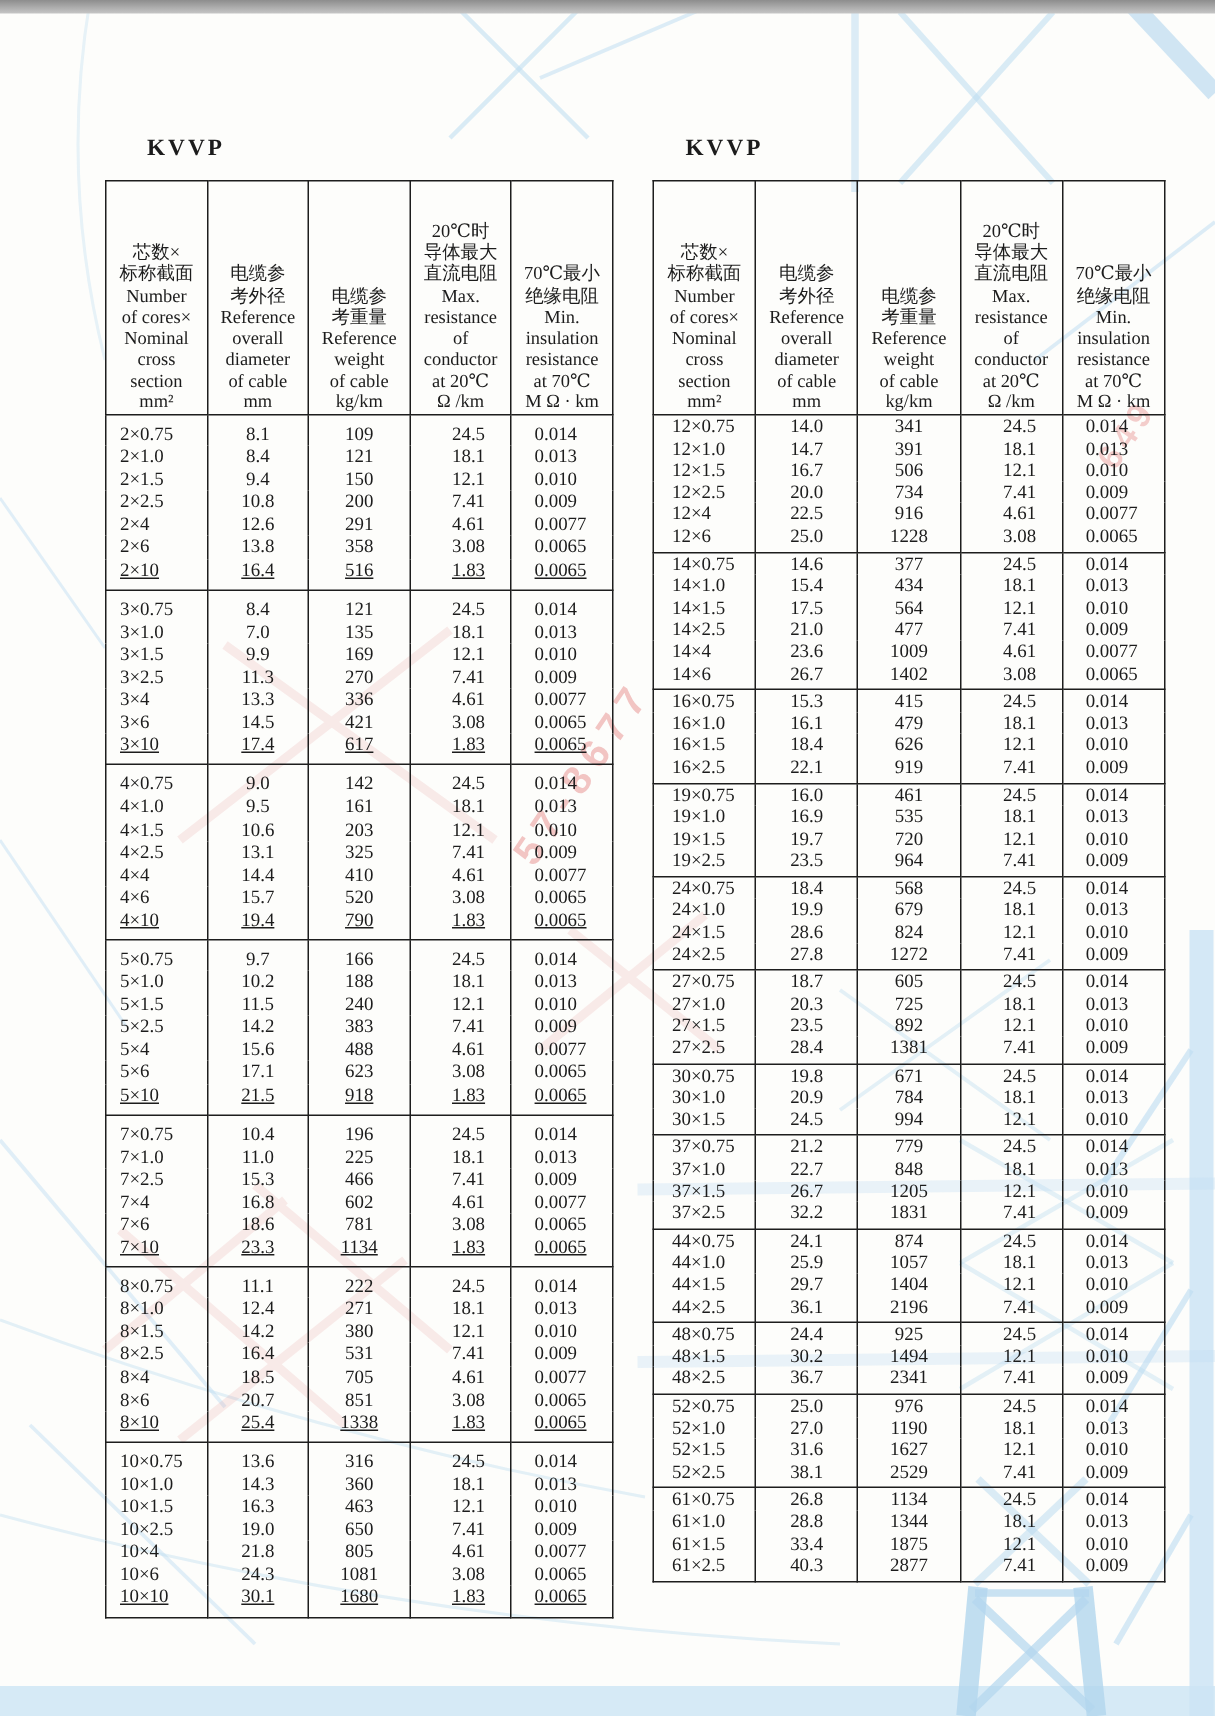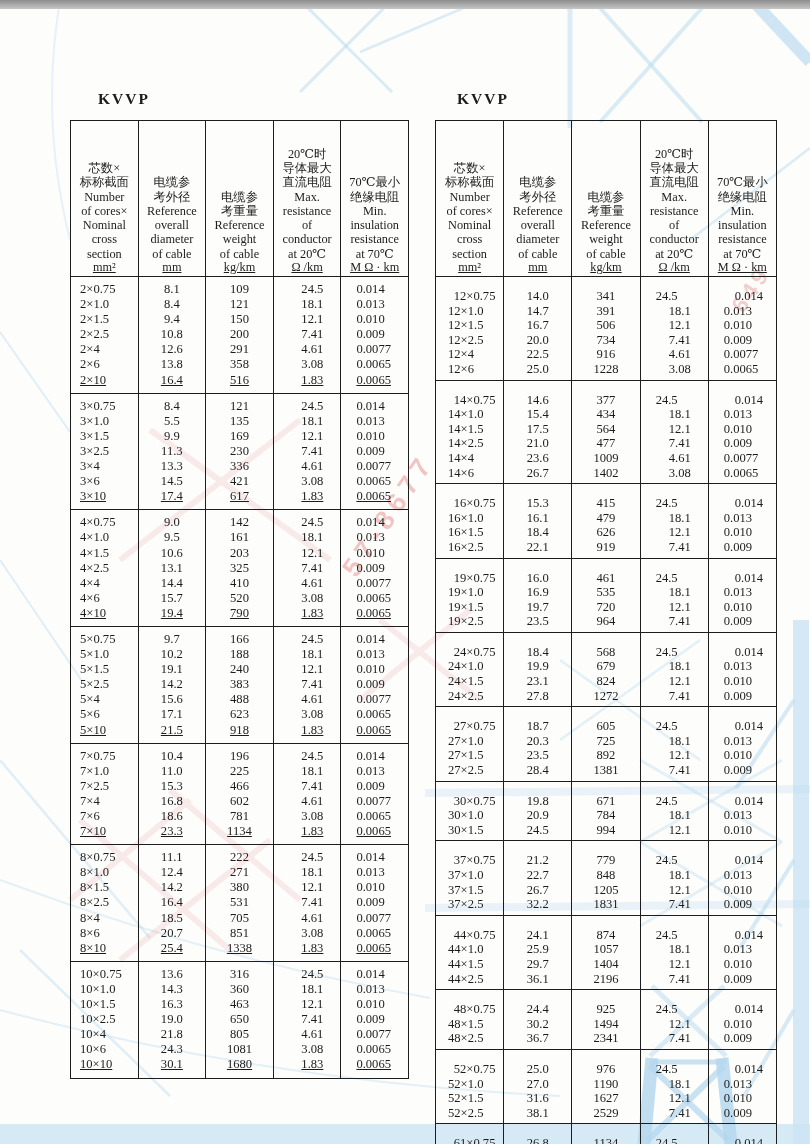--- a/index.html
+++ b/index.html
@@ -24,31 +24,31 @@
   .spec-table th,.spec-table td{border:0;font-weight:normal;}
   .spec-table thead th{border:1.6px solid #1d1d1d;vertical-align:top;padding:0;height:130px;}
   .spec-table td{border-left:1.6px solid #1d1d1d;border-right:1.6px solid #1d1d1d;
        padding:0 2px;font-size:12.6px;text-align:center;white-space:nowrap;}
   .spec-table tbody tr:first-child td{border-top:1.6px solid #1d1d1d;}
   .spec-table tbody tr:last-child td{border-bottom:1.6px solid #1d1d1d;}
   .t0 td{line-height:15.1px;}
   .t1 td{line-height:14.6px;}
   .t0 tbody tr:first-child td{padding-top:5px;}
   .t0 tbody tr:last-child td{padding-bottom:5px;text-decoration:underline;}
-  .t1 tbody tr:first-child td{padding-top:12px;text-align:center;}
+  .t1 tbody tr:first-child td{padding-top:0;}
   .t1 tbody tr:last-child td{padding-bottom:3px;}
   .spec-table td.c0{text-align:left;}
   .t0 td.c0{padding-left:9px;}
   .t1 td.c0{padding-left:12px;}
   .spec-table td.c3{text-align:right;padding-right:17px;}
   .spec-table td.c4{text-align:left;padding-left:15px;}
   .hcell{display:flex;flex-direction:column;justify-content:flex-end;
        height:128px;padding:2px 1px 1px 1px;margin-top:24px;}
   .htxt{white-space:pre-line;font-size:12.3px;line-height:14.3px;text-align:center;}
-  .hunit{font-size:12.3px;line-height:13px;text-align:center;padding-bottom:1px;text-decoration:underline;}
+  .hunit{font-size:12.3px;line-height:13px;text-align:center;padding-bottom:1px;}
 </style>
 </head>
 <body>
 
 <div class="page">
 
   <svg class="bg-art" viewBox="0 0 810 1144">
     <g stroke="#bcdcf1" fill="none">
 
       <rect x="0" y="1124" width="810" height="20" fill="#cfe6f5" stroke="none" opacity="0.85"></rect>
@@ -232,36 +232,36 @@
       <tbody>
         <tr>
           <td class="c0">3×0.75</td>
           <td class="c1">8.4</td>
           <td class="c2">121</td>
           <td class="c3">24.5</td>
           <td class="c4">0.014</td>
         </tr>
         <tr>
           <td class="c0">3×1.0</td>
-          <td class="c1">5.5</td>
+          <td class="c1">7.0</td>
           <td class="c2">135</td>
           <td class="c3">18.1</td>
           <td class="c4">0.013</td>
         </tr>
         <tr>
           <td class="c0">3×1.5</td>
           <td class="c1">9.9</td>
           <td class="c2">169</td>
           <td class="c3">12.1</td>
           <td class="c4">0.010</td>
         </tr>
         <tr>
           <td class="c0">3×2.5</td>
           <td class="c1">11.3</td>
-          <td class="c2">230</td>
+          <td class="c2">270</td>
           <td class="c3">7.41</td>
           <td class="c4">0.009</td>
         </tr>
         <tr>
           <td class="c0">3×4</td>
           <td class="c1">13.3</td>
           <td class="c2">336</td>
           <td class="c3">4.61</td>
           <td class="c4">0.0077</td>
         </tr>
@@ -341,21 +341,21 @@
         </tr>
         <tr>
           <td class="c0">5×1.0</td>
           <td class="c1">10.2</td>
           <td class="c2">188</td>
           <td class="c3">18.1</td>
           <td class="c4">0.013</td>
         </tr>
         <tr>
           <td class="c0">5×1.5</td>
-          <td class="c1">19.1</td>
+          <td class="c1">11.5</td>
           <td class="c2">240</td>
           <td class="c3">12.1</td>
           <td class="c4">0.010</td>
         </tr>
         <tr>
           <td class="c0">5×2.5</td>
           <td class="c1">14.2</td>
           <td class="c2">383</td>
           <td class="c3">7.41</td>
           <td class="c4">0.009</td>
@@ -749,21 +749,21 @@
         </tr>
         <tr>
           <td class="c0">24×1.0</td>
           <td class="c1">19.9</td>
           <td class="c2">679</td>
           <td class="c3">18.1</td>
           <td class="c4">0.013</td>
         </tr>
         <tr>
           <td class="c0">24×1.5</td>
-          <td class="c1">23.1</td>
+          <td class="c1">28.6</td>
           <td class="c2">824</td>
           <td class="c3">12.1</td>
           <td class="c4">0.010</td>
         </tr>
         <tr>
           <td class="c0">24×2.5</td>
           <td class="c1">27.8</td>
           <td class="c2">1272</td>
           <td class="c3">7.41</td>
           <td class="c4">0.009</td>

